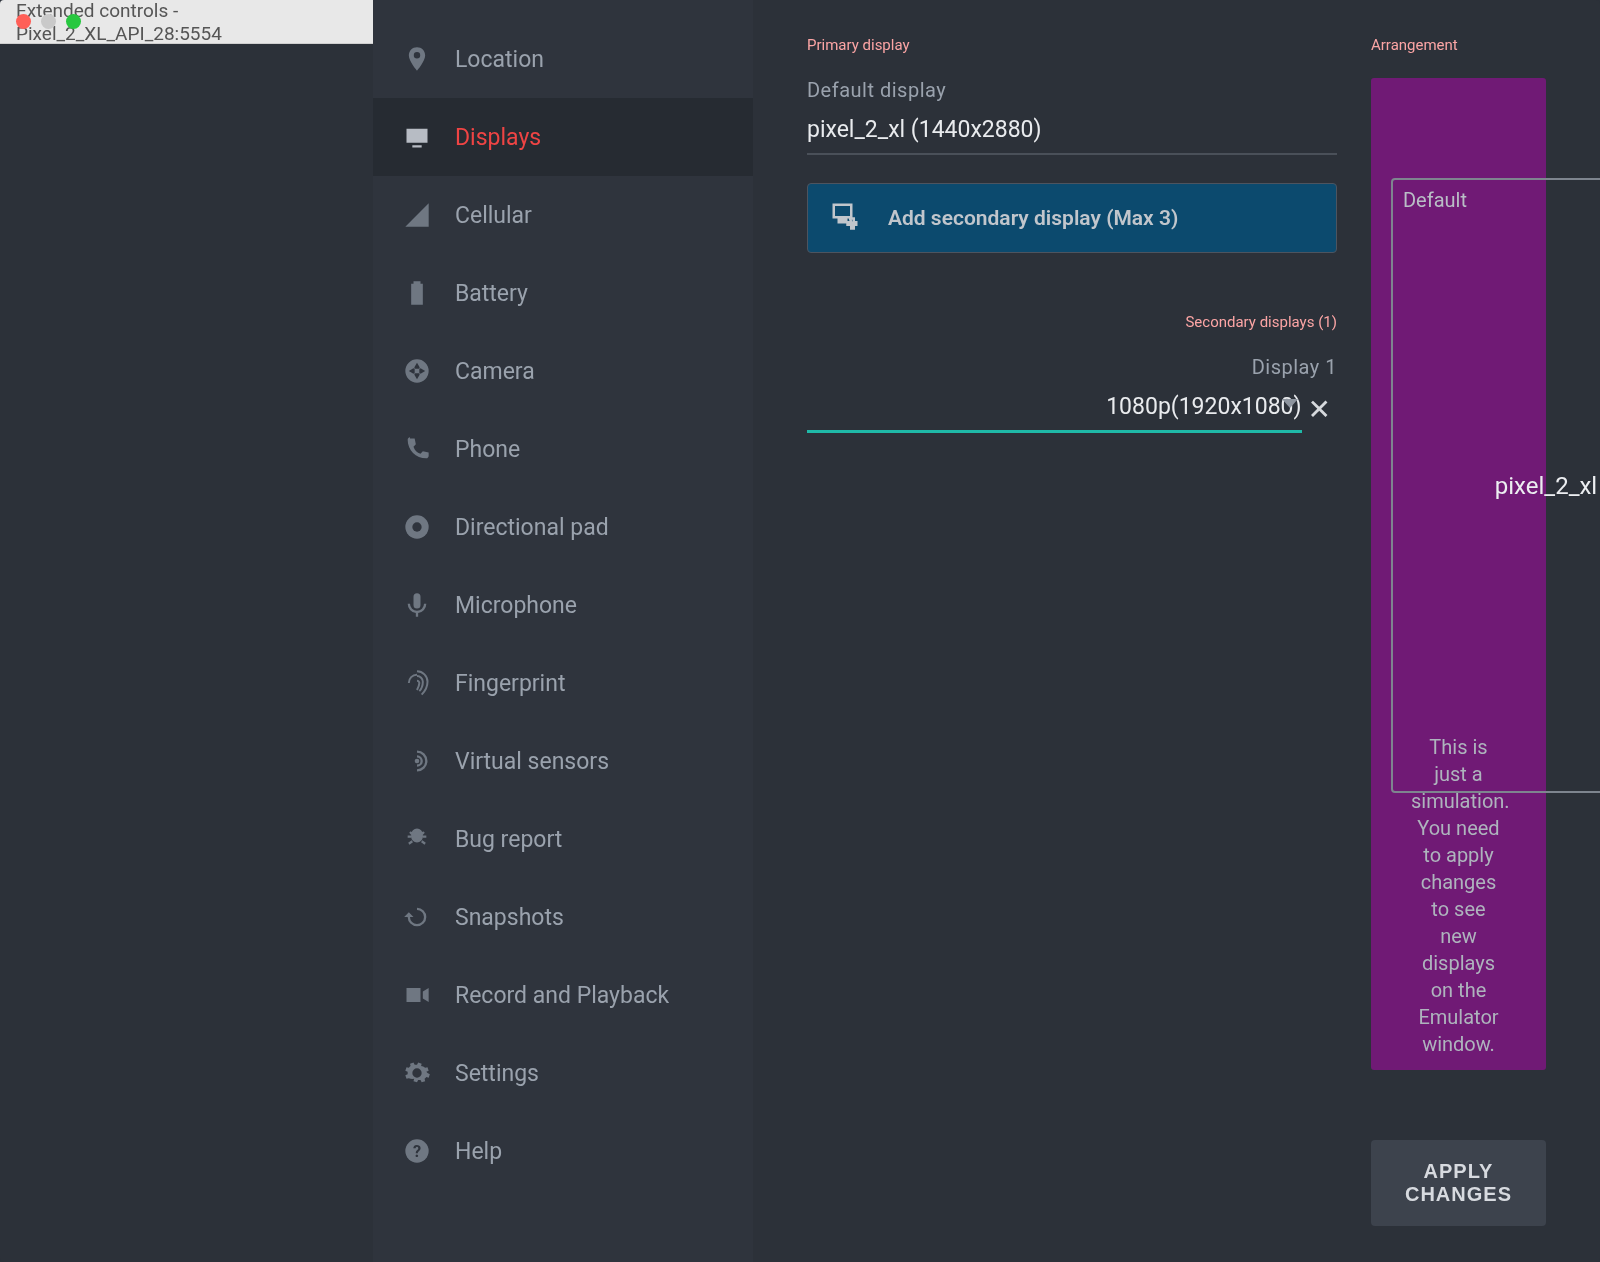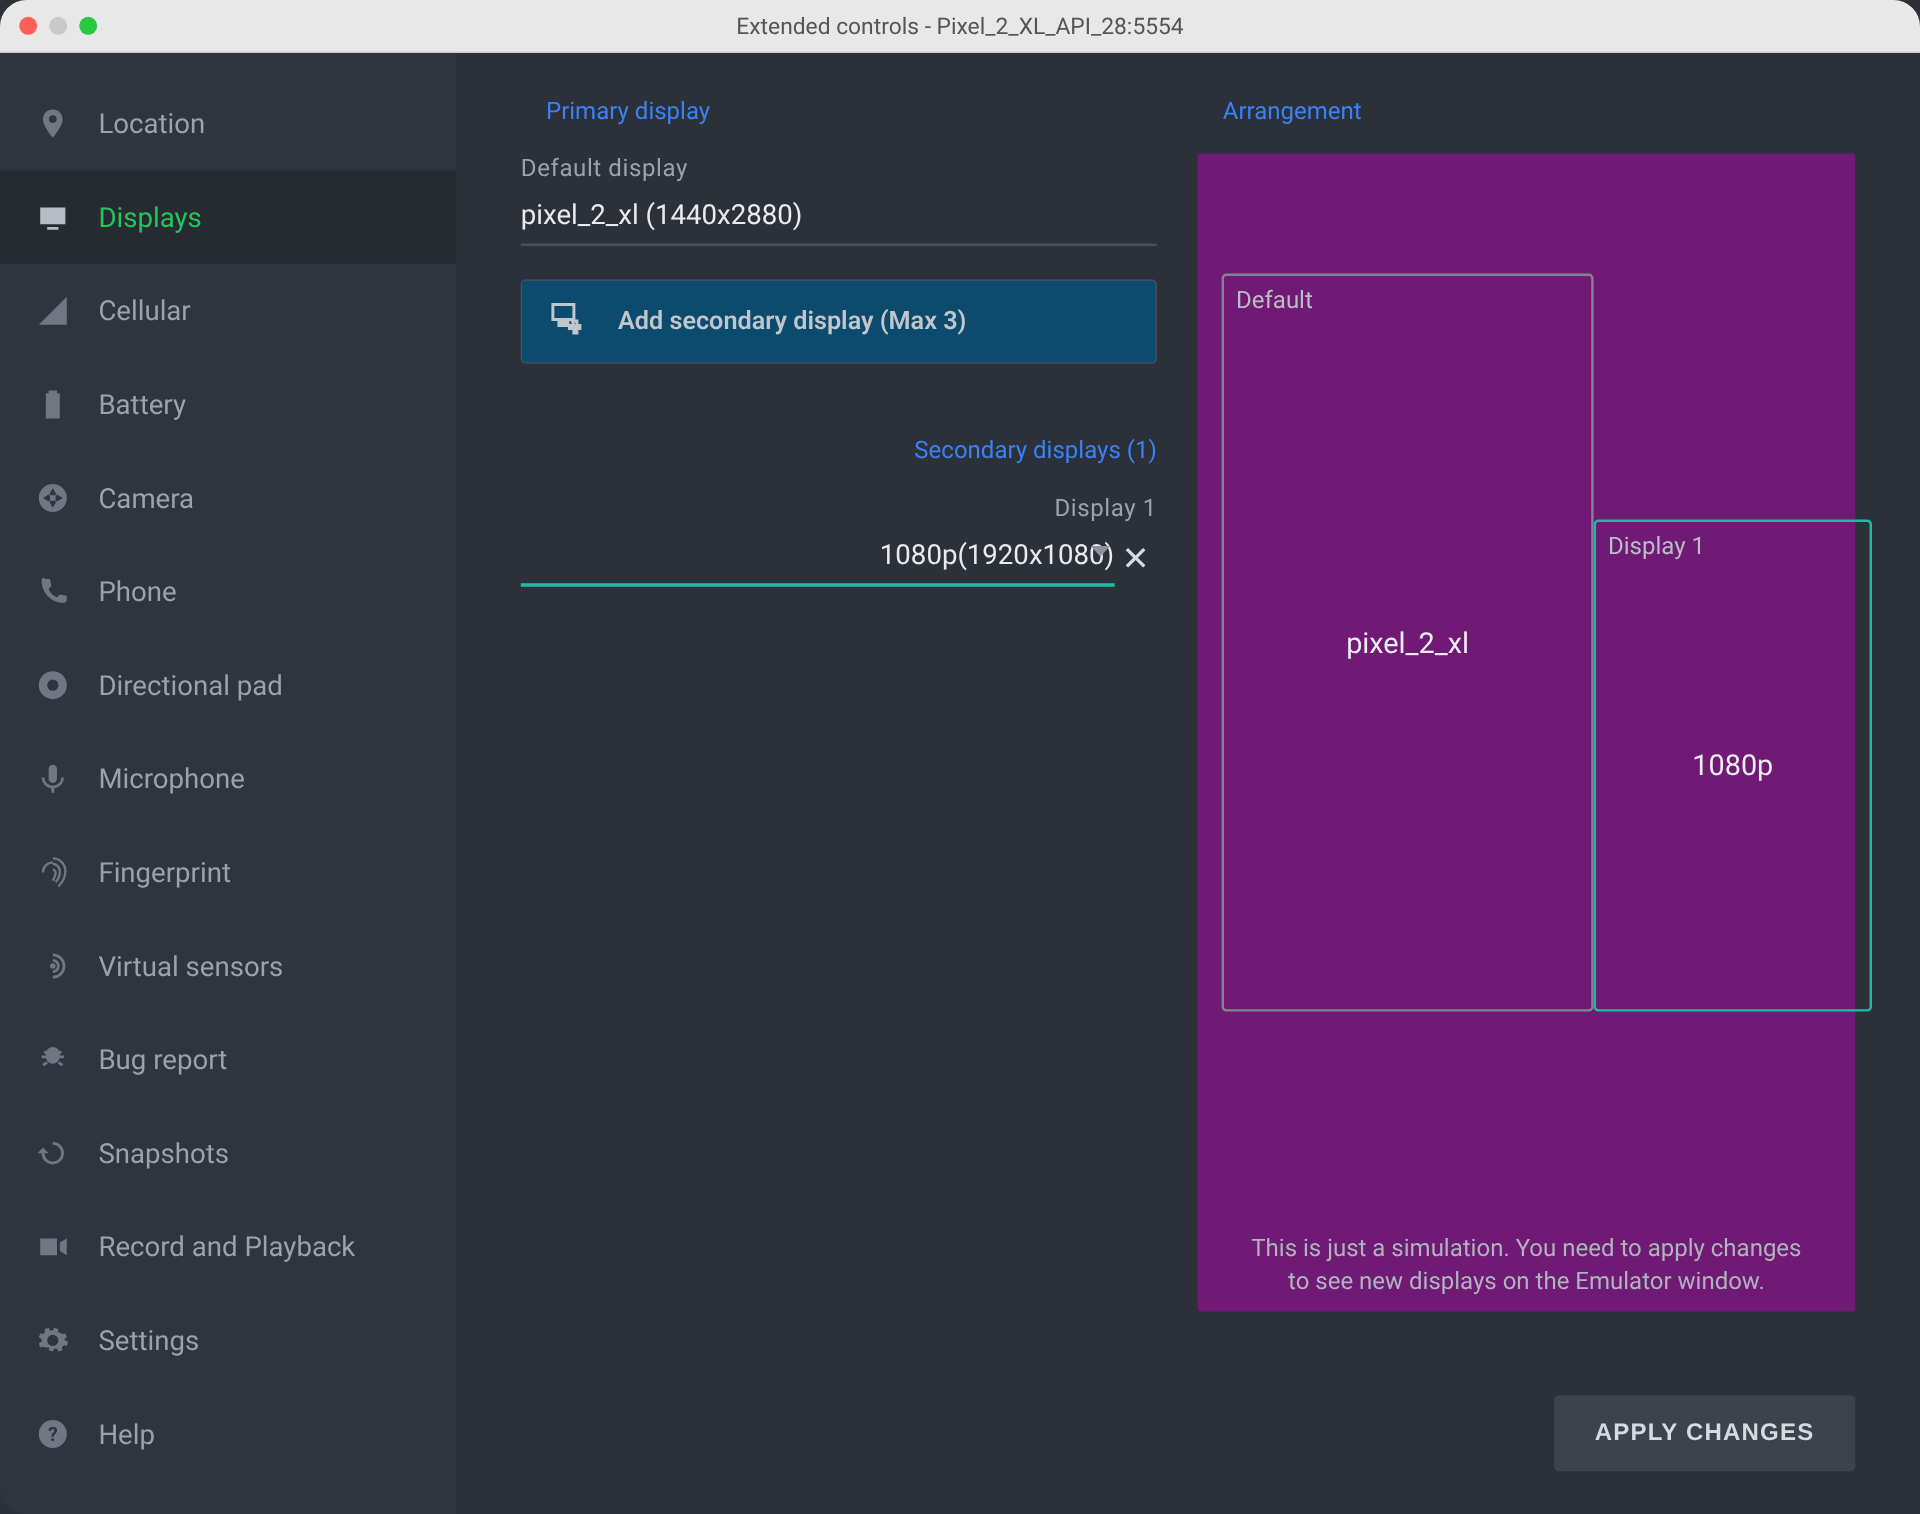--- a/index.html
+++ b/index.html
@@ -7,22 +7,22 @@
     font-family: -apple-system, BlinkMacSystemFont, "Segoe UI", Roboto, sans-serif;
     background: #2c3139;
     width: 1600px;
     height: 1262px;
     overflow: hidden;
   }
   .window {
     width: 1600px;
     height: 1262px;
     display: flex;
-    flex-direction: column;
-    border-radius: 22px;
+    flex-direction: row;
+    border-radius: 4px;
     overflow: hidden;
     background: #2c3139;
   }
   .titlebar {
     height: 44px;
     background: #e8e8e8;
     display: flex;
     align-items: center;
     padding: 0 16px;
     position: relative;
@@ -65,21 +65,21 @@
     align-items: center;
     gap: 24px;
     padding: 0 30px;
     height: 78px;
     color: #9aa2ad;
     font-size: 23px;
     cursor: pointer;
   }
   .sidebar-item.active {
     background: #262b32;
-    color: #22c55e;
+    color: #ef4444;
   }
   .sidebar-item .icon {
     width: 28px;
     height: 28px;
     display: flex;
     align-items: center;
     justify-content: center;
     flex-shrink: 0;
   }
   .sidebar-item .icon svg { width: 100%; height: 100%; fill: #6f7782; }
@@ -95,24 +95,23 @@
     width: 530px;
     display: flex;
     flex-direction: column;
   }
   .right-col {
     flex: 1;
     display: flex;
     flex-direction: column;
   }
   .section-title {
-    color: #3b82f6;
-    font-size: 20px;
+    color: #fca5a5;
+    font-size: 15px;
     margin-bottom: 24px;
-    margin-left: 21px;
   }
   .field-label {
     color: #9aa2ad;
     font-size: 20px;
     margin-bottom: 8px;
     letter-spacing: 0.5px;
   }
   .field-value {
     color: #e9ebee;
     font-size: 23px;

